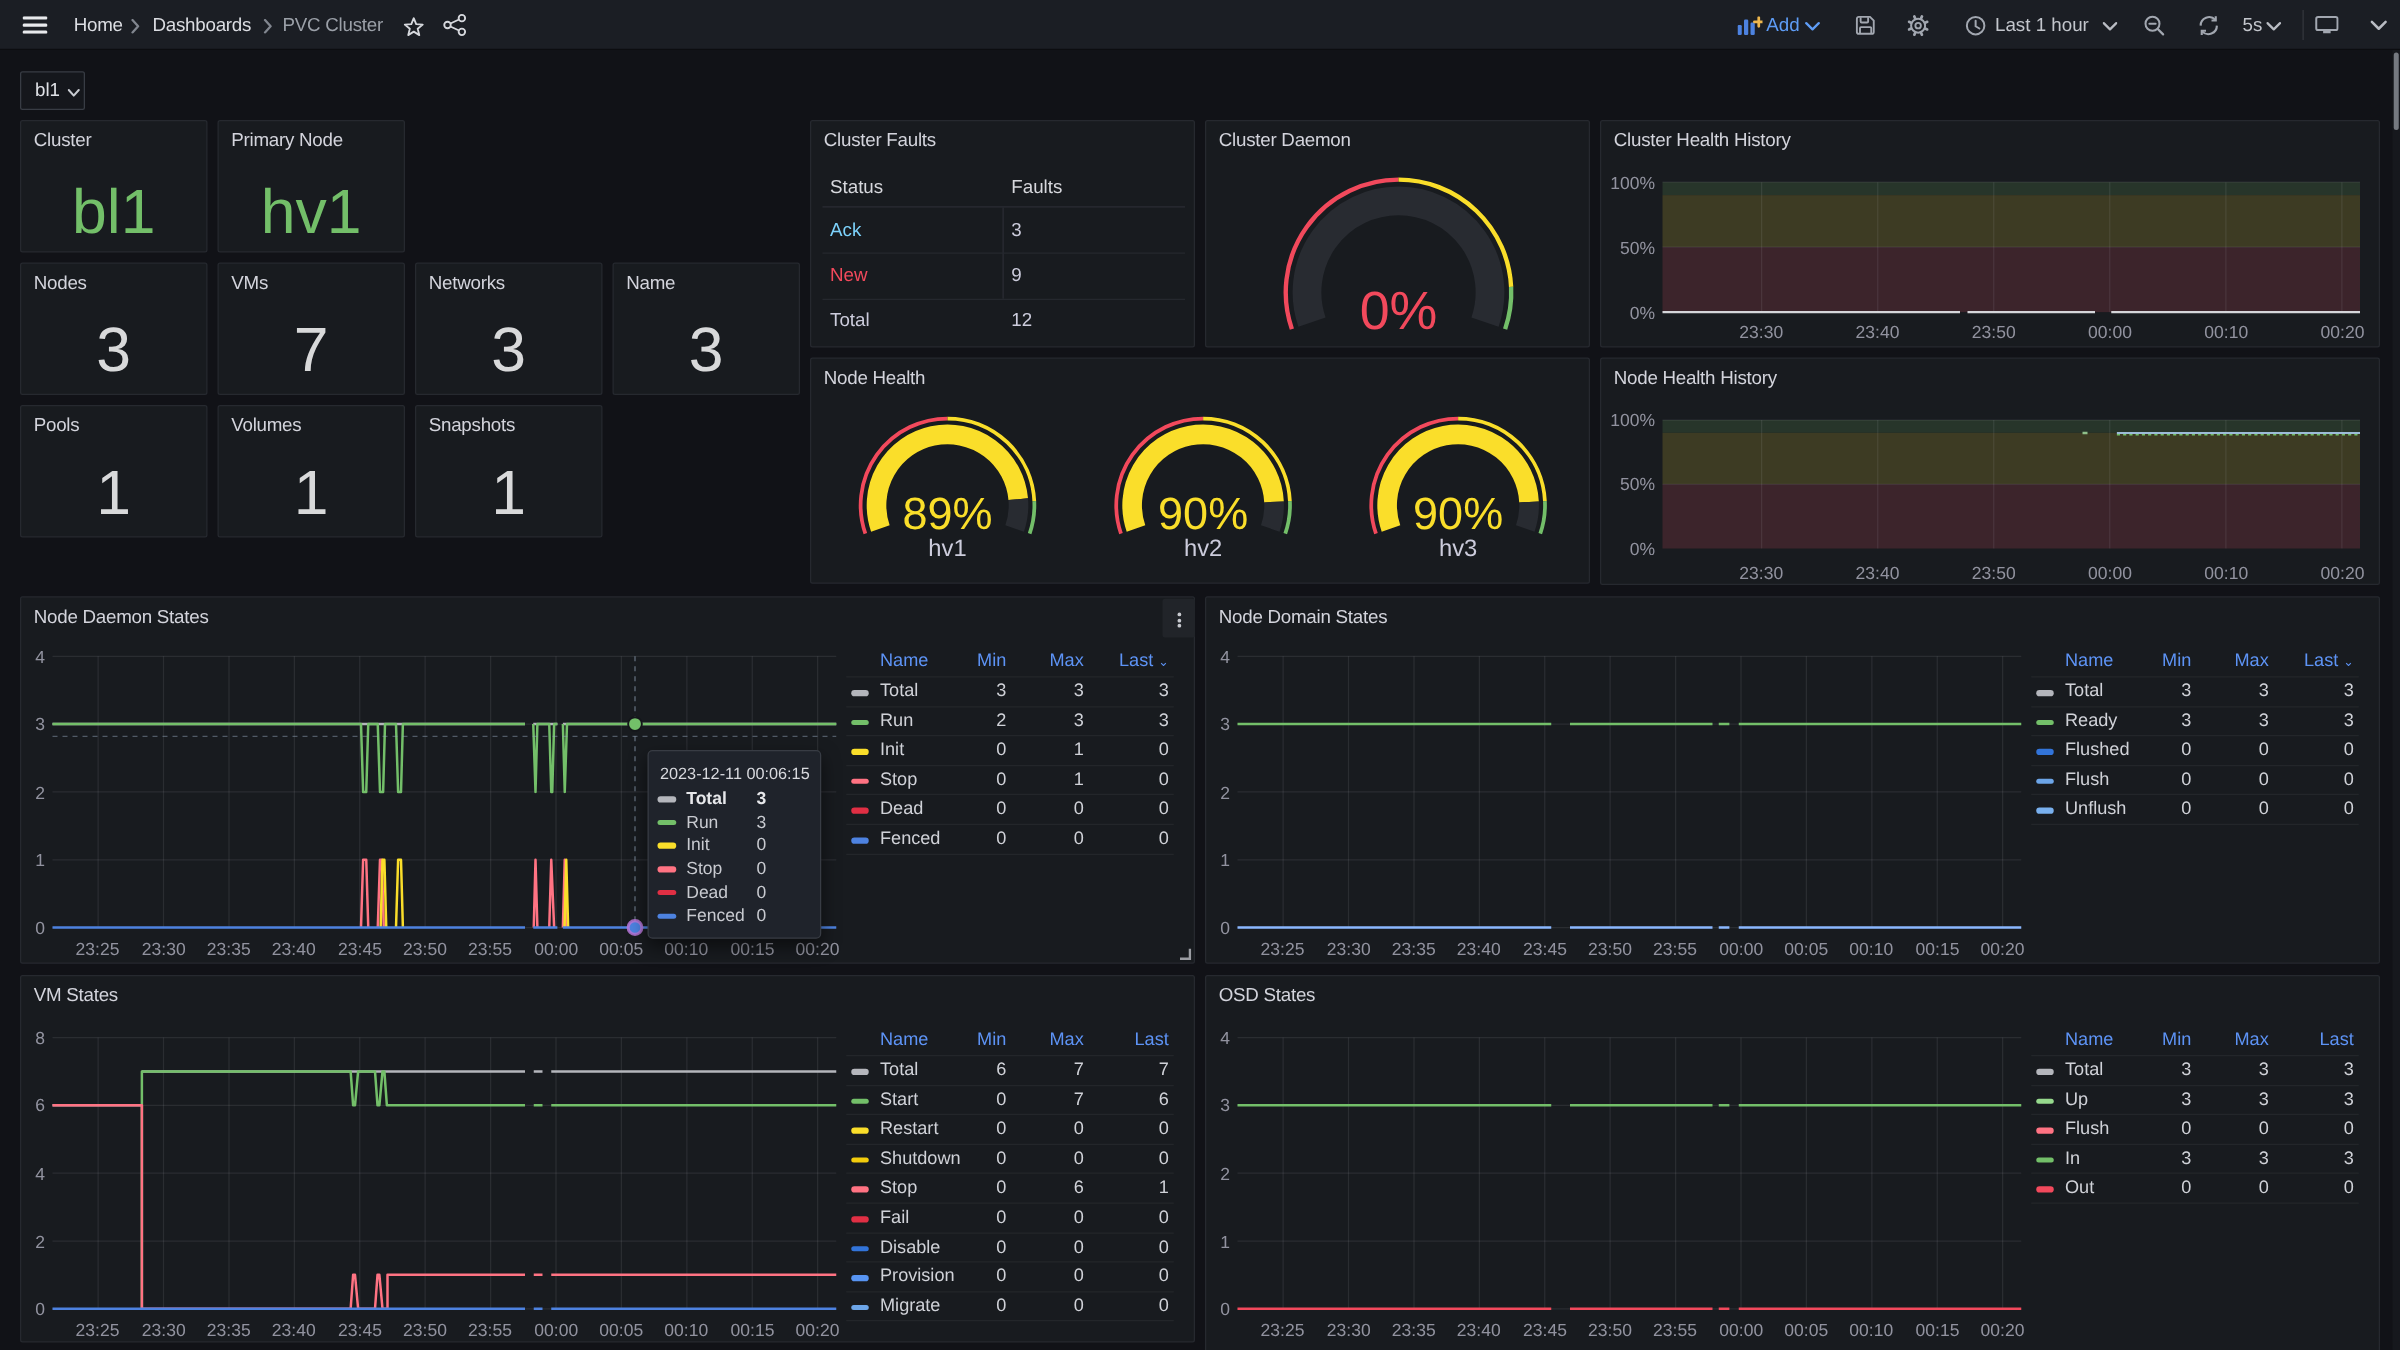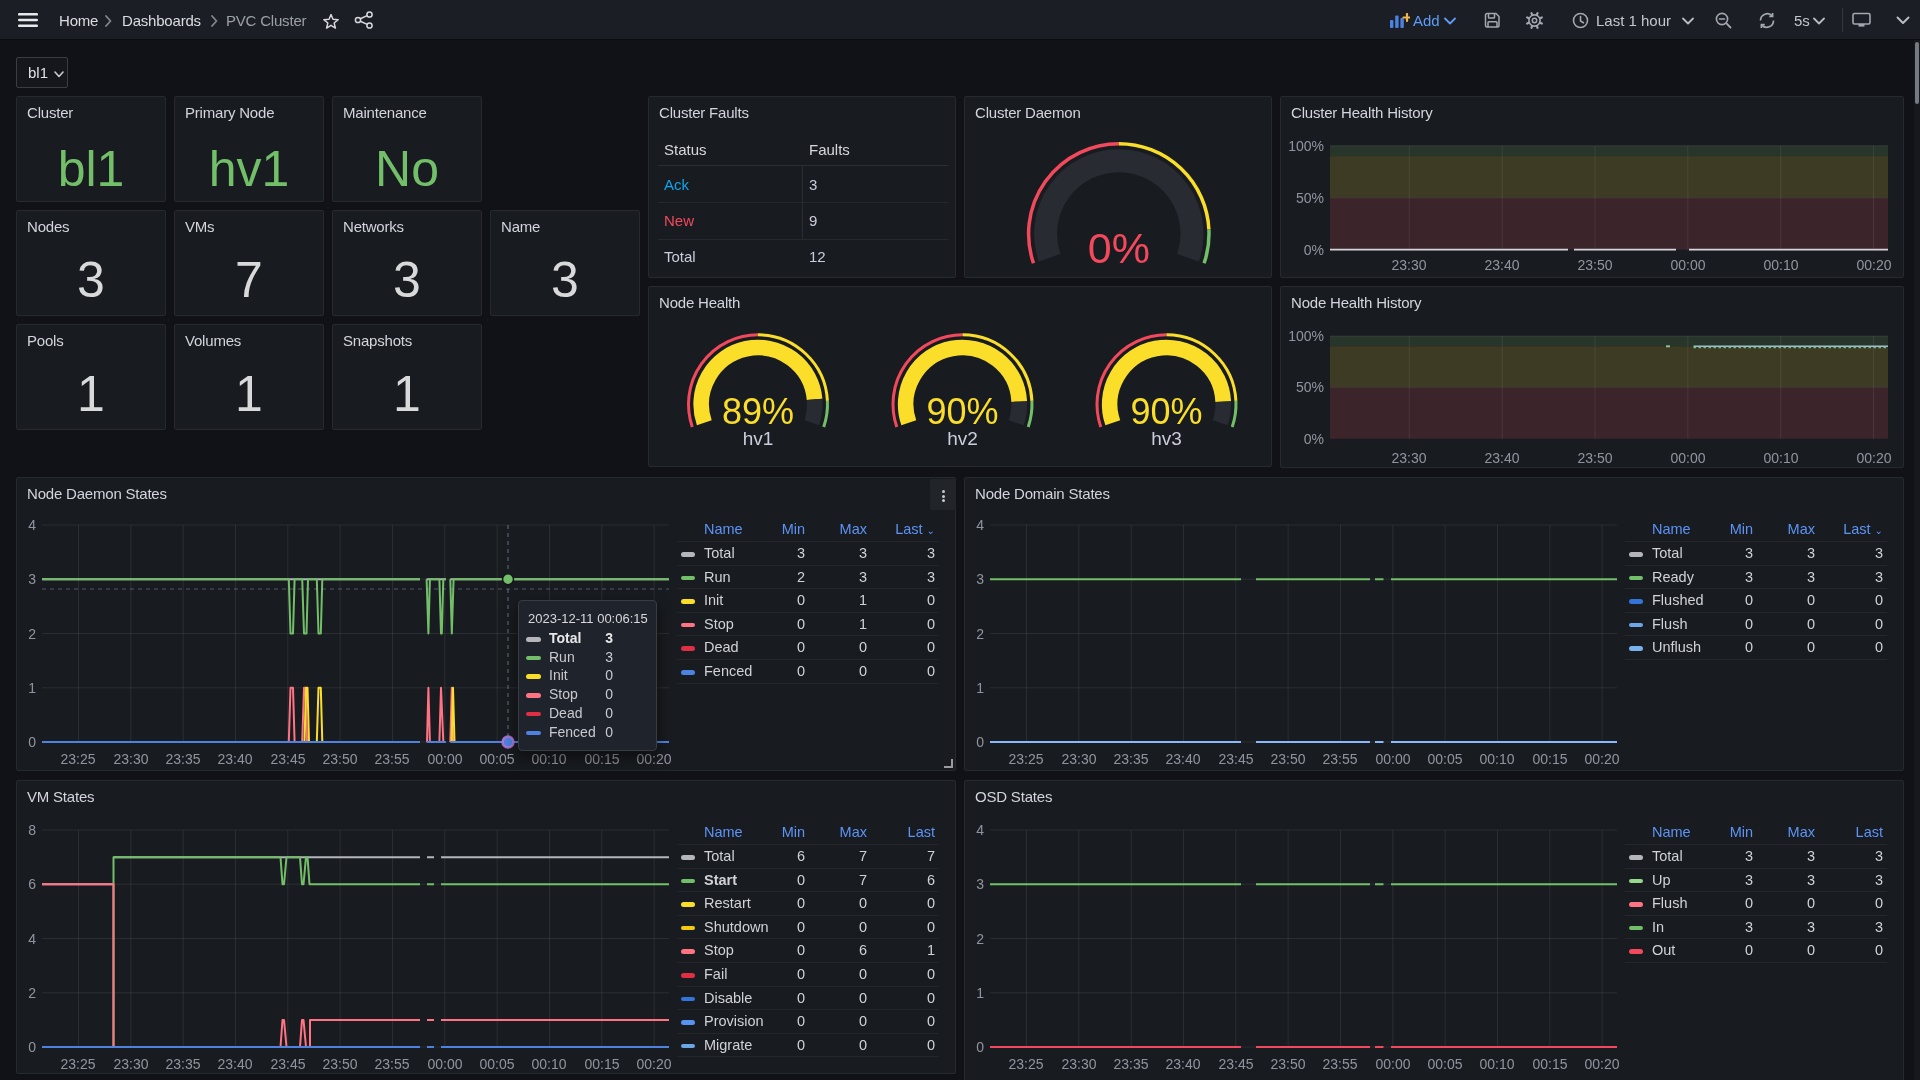--- a/index.html
+++ b/index.html
@@ -108,24 +108,20 @@
       </svg>
     </div>
     <div class="panel stat" style="left:16px;top:96px;width:150px;height:106px;">
       <div class="ptitle">Cluster</div>
       <div class="big green" style="top:47px;font-size:50px;">bl1</div>
     </div>
     <div class="panel stat" style="left:174px;top:96px;width:150px;height:106px;">
       <div class="ptitle">Primary Node</div>
       <div class="big green" style="top:47px;font-size:50px;">hv1</div>
     </div>
-    <div class="panel stat" style="left:332px;top:96px;width:150px;height:106px;">
-      <div class="ptitle">Maintenance</div>
-      <div class="big green" style="top:47px;font-size:50px;">No</div>
-    </div>
     <div class="panel stat" style="left:16px;top:210px;width:150px;height:106px;">
       <div class="ptitle">Nodes</div>
       <div class="big " style="top:44px;font-size:50px;">3</div>
     </div>
     <div class="panel stat" style="left:174px;top:210px;width:150px;height:106px;">
       <div class="ptitle">VMs</div>
       <div class="big " style="top:44px;font-size:50px;">7</div>
     </div>
     <div class="panel stat" style="left:332px;top:210px;width:150px;height:106px;">
       <div class="ptitle">Networks</div>
@@ -146,21 +142,21 @@
     <div class="panel stat" style="left:332px;top:324px;width:150px;height:106px;">
       <div class="ptitle">Snapshots</div>
       <div class="big " style="top:44px;font-size:50px;">1</div>
     </div>
     <div class="panel" style="left:648px;top:96px;width:308px;height:182px;">
       <div class="ptitle">Cluster Faults</div>
       <div style="position:absolute;font-size:15px;left:15px;top:44px;color:#d7d8dd;font-weight:500;">Status</div>
       <div style="position:absolute;font-size:15px;left:160px;top:44px;color:#d7d8dd;font-weight:500;">Faults</div>
       <div class="abs" style="left:9px;top:68px;width:290px;height:1px;background:#2a2d34;"></div>
       <div class="abs" style="left:153px;top:69px;width:1px;height:73px;background:#2a2d34;"></div>
-      <div style="position:absolute;font-size:15px;left:15px;top:79px;color:#0ea5e9;">Ack</div>
+      <div style="position:absolute;font-size:15px;left:15px;top:79px;color:#7dd3fc;">Ack</div>
       <div style="position:absolute;font-size:15px;left:160px;top:79px;color:#ccccdc;">3</div>
       <div class="abs" style="left:9px;top:105px;width:290px;height:1px;background:#25282e;"></div>
       <div style="position:absolute;font-size:15px;left:15px;top:115px;color:#f2495c;">New</div>
       <div style="position:absolute;font-size:15px;left:160px;top:115px;color:#ccccdc;">9</div>
       <div class="abs" style="left:9px;top:142px;width:290px;height:1px;background:#25282e;"></div>
       <div style="position:absolute;font-size:15px;left:15px;top:151px;color:#ccccdc;font-weight:500;">Total</div>
       <div style="position:absolute;font-size:15px;left:160px;top:151px;color:#ccccdc;">12</div>
     </div>
     <div class="panel" style="left:964px;top:96px;width:308px;height:182px;">
       <div class="ptitle">Cluster Daemon</div>
@@ -516,21 +512,21 @@
         </div>
         <div class="lrow" style="top:24.0px;">
           <div class="lmark" style="left:4px;background:#b4b6bc;"></div>
           <div class="lname" style="left:27px;">Total</div>
           <div class="lv" style="left:68px;">6</div>
           <div class="lv" style="left:130px;">7</div>
           <div class="lv" style="left:198px;">7</div>
         </div>
         <div class="lrow" style="top:47.6px;">
           <div class="lmark" style="left:4px;background:#73bf69;"></div>
-          <div class="lname" style="left:27px;font-weight:bold;">Start</div>
+          <div class="lname" style="left:27px;">Start</div>
           <div class="lv" style="left:68px;">0</div>
           <div class="lv" style="left:130px;">7</div>
           <div class="lv" style="left:198px;">6</div>
         </div>
         <div class="lrow" style="top:71.2px;">
           <div class="lmark" style="left:4px;background:#fade2a;"></div>
           <div class="lname" style="left:27px;">Restart</div>
           <div class="lv" style="left:68px;">0</div>
           <div class="lv" style="left:130px;">0</div>
           <div class="lv" style="left:198px;">0</div>

